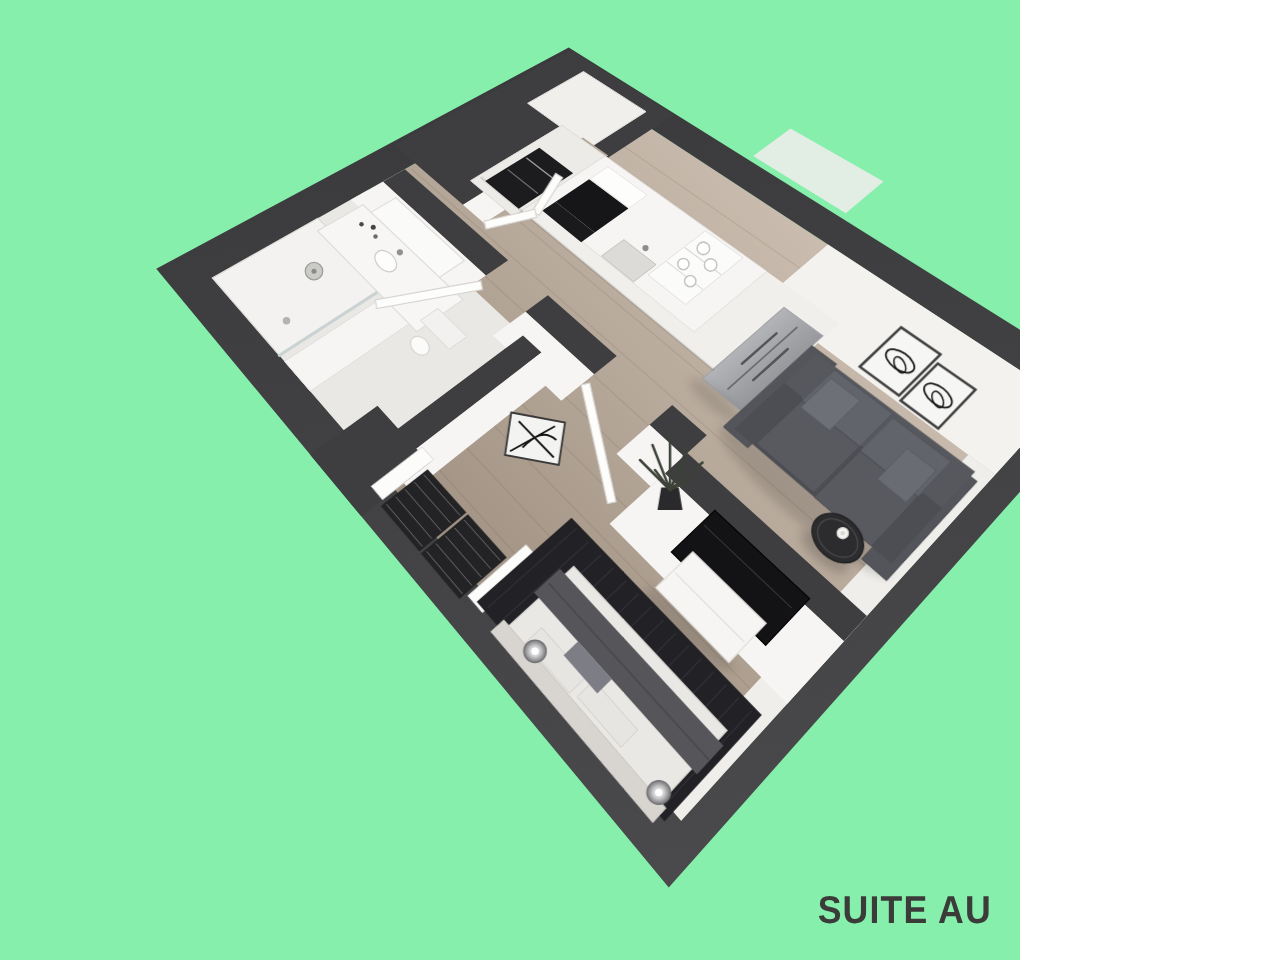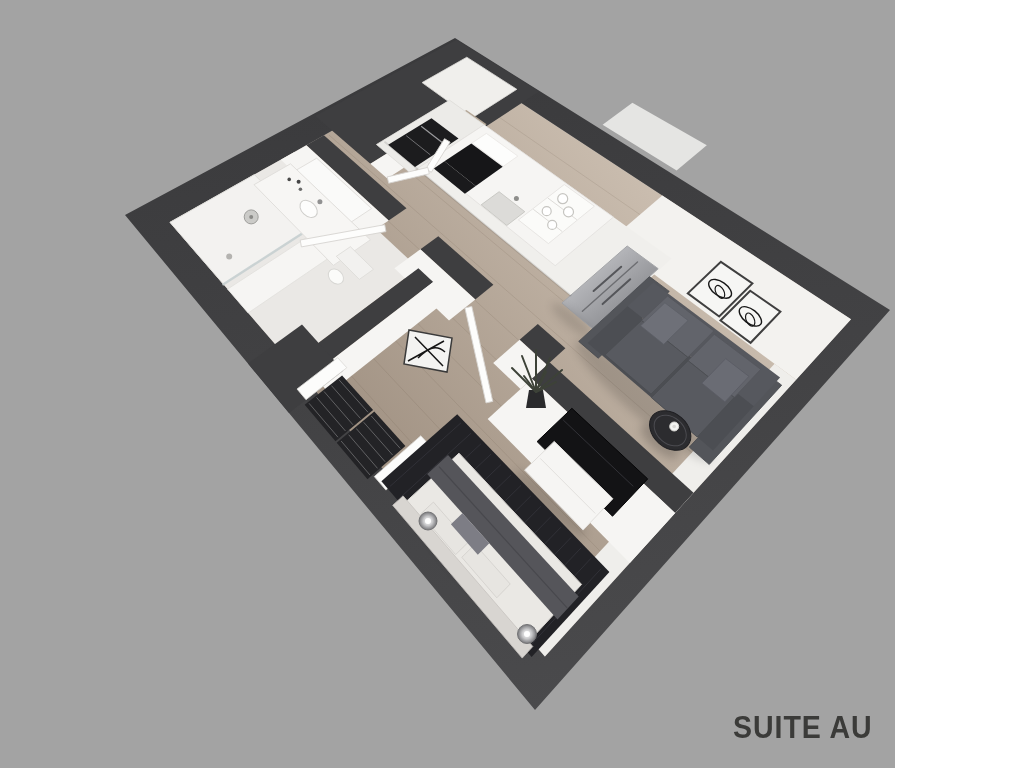--- a/index.html
+++ b/index.html
@@ -1,16 +1,16 @@
 <!DOCTYPE html>
 <html><head>
 <meta charset="utf-8">
 <style>
   html,body{margin:0;padding:0;background:#ffffff;}
-  .stage{position:relative;width:895px;height:768px;background:#a3a3a3;overflow:hidden;
+  .stage{position:relative;width:816px;height:768px;background:#86efac;overflow:hidden;
          font-family:"Liberation Sans", sans-serif;}
   .stage svg{position:absolute;left:0;top:0;}
   .suite-title{position:absolute;right:22px;bottom:22px;font-size:31px;font-weight:700;
                letter-spacing:1px;color:#3b3b39;transform:scaleX(.92);transform-origin:right center;
                font-family:"Liberation Sans", sans-serif;}
 </style>
 </head>
 <body>
 
 <div class="stage">

